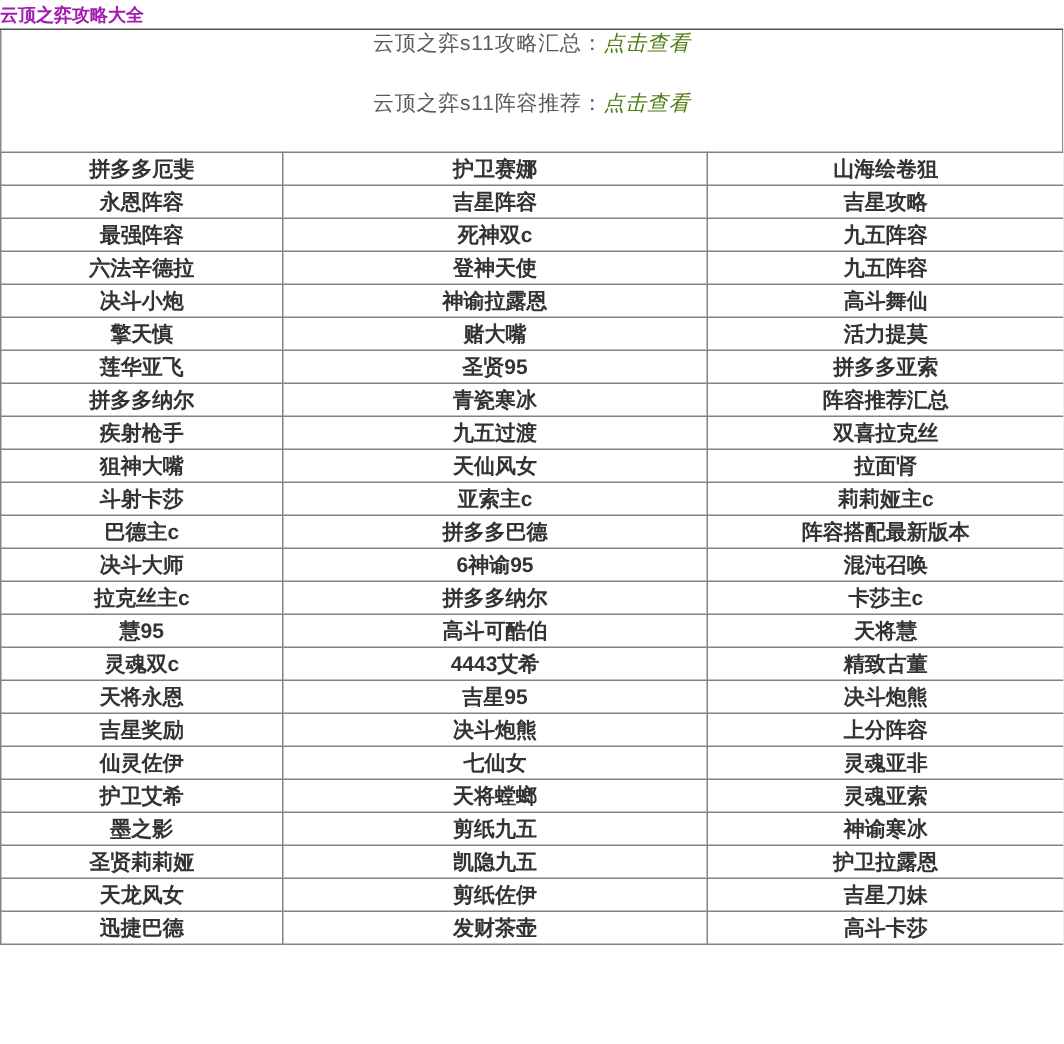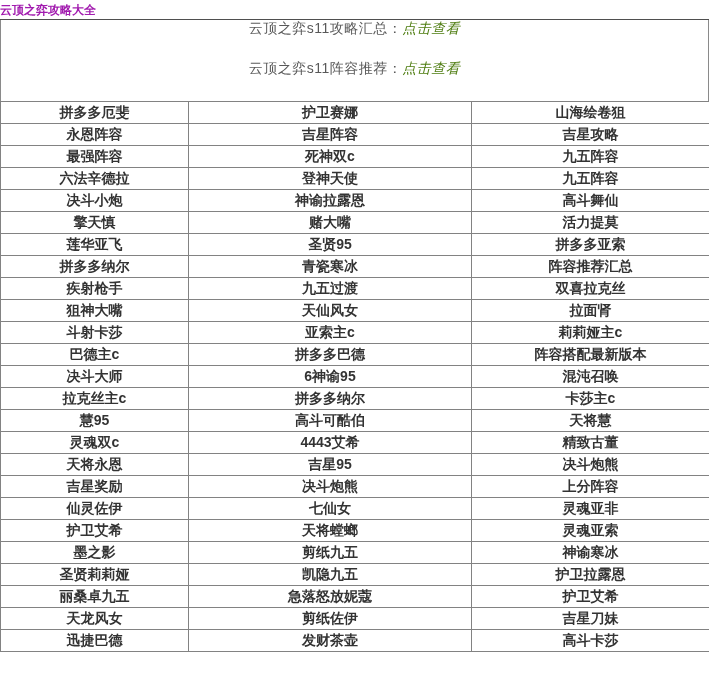--- a/index.html
+++ b/index.html
@@ -193,25 +193,20 @@
           <td>墨之影</td>
           <td>剪纸九五</td>
           <td>神谕寒冰</td>
         </tr>
         <tr>
           <td>圣贤莉莉娅</td>
           <td>凯隐九五</td>
           <td>护卫拉露恩</td>
         </tr>
         <tr>
-          <td>丽桑卓九五</td>
-          <td>急落怒放妮蔻</td>
-          <td>护卫艾希</td>
-        </tr>
-        <tr>
           <td>天龙风女</td>
           <td>剪纸佐伊</td>
           <td>吉星刀妹</td>
         </tr>
         <tr>
           <td>迅捷巴德</td>
           <td>发财茶壶</td>
           <td>高斗卡莎</td>
         </tr>
       </tbody>

